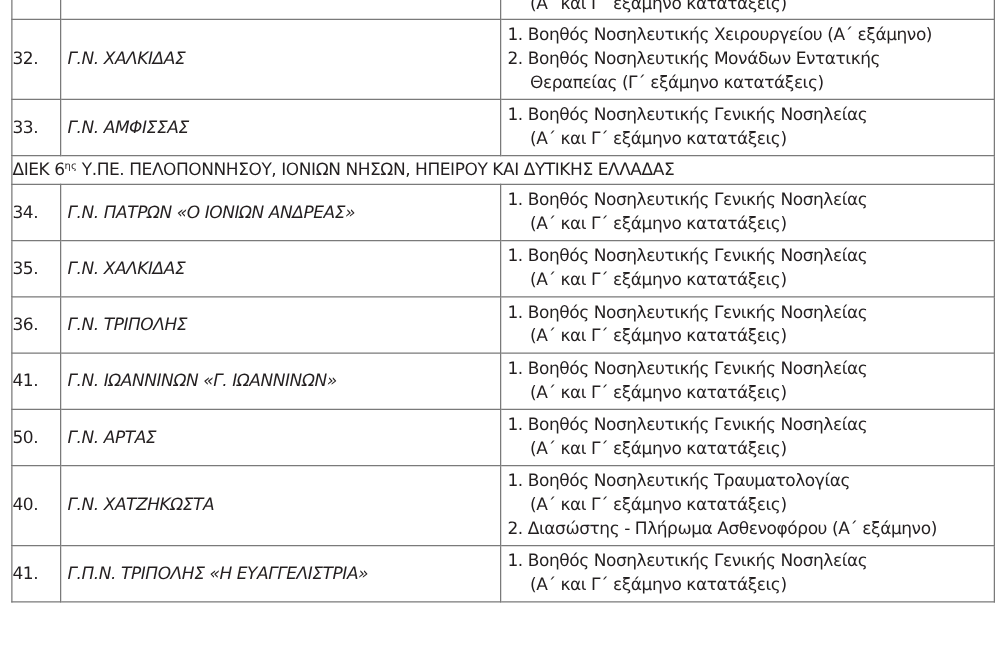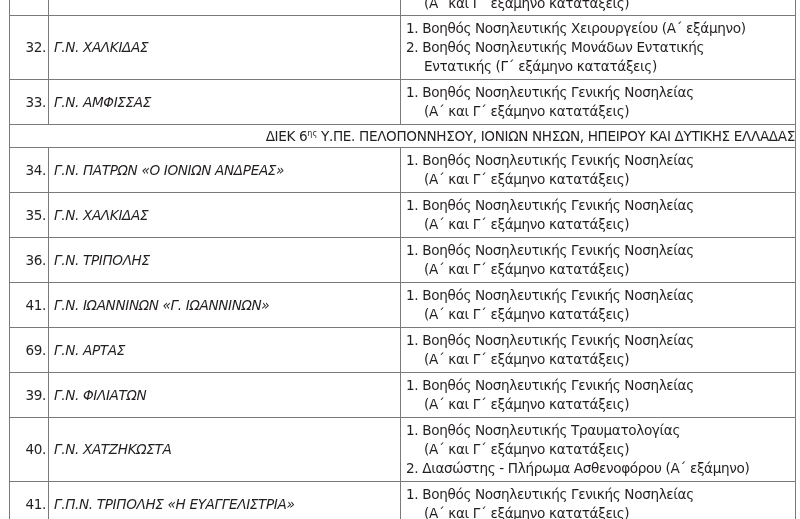--- a/index.html
+++ b/index.html
@@ -31,38 +31,38 @@
       padding: 0;
       vertical-align: middle;
       font-size: 13.6px;
       line-height: 19px;
       letter-spacing: -0.35px;
     }
     col.c-num { width: 39px; }
     col.c-name { width: 352px; }
     col.c-spec { width: 395px; }
     td.num {
-      text-align: right;
+      text-align: left;
       padding-right: 2px !important;
     }
     td.name {
       padding-left: 5px !important;
       font-style: italic;
     }
     td.spec {
       padding: 1px 4px 2px 5px !important;
     }
     .spec-line {
       white-space: nowrap;
     }
     .spec-line.indent {
       padding-left: 18px;
     }
     td.section {
-      text-align: right;
+      text-align: left;
       height: 22px;
     }
     sup.ord {
       font-size: 8px;
       vertical-align: 5px;
       line-height: 0;
       letter-spacing: 0;
     }
     tr.h-prev td { height: 42px; }
     tr.h44 td { height: 41px; }
@@ -87,21 +87,21 @@
           <div class="spec-line indent">(Α΄ και Γ΄ εξάμηνο κατατάξεις)</div>
         </td>
       </tr>
 
       <tr class="h62">
         <td class="num">32.</td>
         <td class="name">Γ.Ν. ΧΑΛΚΙΔΑΣ</td>
         <td class="spec">
           <div class="spec-line">1. Βοηθός Νοσηλευτικής Χειρουργείου (Α΄ εξάμηνο)</div>
           <div class="spec-line">2. Βοηθός Νοσηλευτικής Μονάδων Εντατικής</div>
-          <div class="spec-line indent">Εντατικής (Γ΄ εξάμηνο κατατάξεις)</div>
+          <div class="spec-line indent">Θεραπείας (Γ΄ εξάμηνο κατατάξεις)</div>
         </td>
       </tr>
 
       <tr class="h44">
         <td class="num">33.</td>
         <td class="name">Γ.Ν. ΑΜΦΙΣΣΑΣ</td>
         <td class="spec">
           <div class="spec-line">1. Βοηθός Νοσηλευτικής Γενικής Νοσηλείας</div>
           <div class="spec-line indent">(Α΄ και Γ΄ εξάμηνο κατατάξεις)</div>
         </td>
@@ -141,36 +141,28 @@
       <tr class="h44">
         <td class="num">41.</td>
         <td class="name">Γ.Ν. ΙΩΑΝΝΙΝΩΝ «Γ. ΙΩΑΝΝΙΝΩΝ»</td>
         <td class="spec">
           <div class="spec-line">1. Βοηθός Νοσηλευτικής Γενικής Νοσηλείας</div>
           <div class="spec-line indent">(Α΄ και Γ΄ εξάμηνο κατατάξεις)</div>
         </td>
       </tr>
 
       <tr class="h44">
-        <td class="num">69.</td>
+        <td class="num">50.</td>
         <td class="name">Γ.Ν. ΑΡΤΑΣ</td>
         <td class="spec">
           <div class="spec-line">1. Βοηθός Νοσηλευτικής Γενικής Νοσηλείας</div>
           <div class="spec-line indent">(Α΄ και Γ΄ εξάμηνο κατατάξεις)</div>
         </td>
       </tr>
 
-      <tr class="h44">
-        <td class="num">39.</td>
-        <td class="name">Γ.Ν. ΦΙΛΙΑΤΩΝ</td>
-        <td class="spec">
-          <div class="spec-line">1. Βοηθός Νοσηλευτικής Γενικής Νοσηλείας</div>
-          <div class="spec-line indent">(Α΄ και Γ΄ εξάμηνο κατατάξεις)</div>
-        </td>
-      </tr>
 
       <tr class="h62">
         <td class="num">40.</td>
         <td class="name">Γ.Ν. ΧΑΤΖΗΚΩΣΤΑ</td>
         <td class="spec">
           <div class="spec-line">1. Βοηθός Νοσηλευτικής Τραυματολογίας</div>
           <div class="spec-line indent">(Α΄ και Γ΄ εξάμηνο κατατάξεις)</div>
           <div class="spec-line">2. Διασώστης - Πλήρωμα Ασθενοφόρου (Α΄ εξάμηνο)</div>
         </td>
       </tr>

